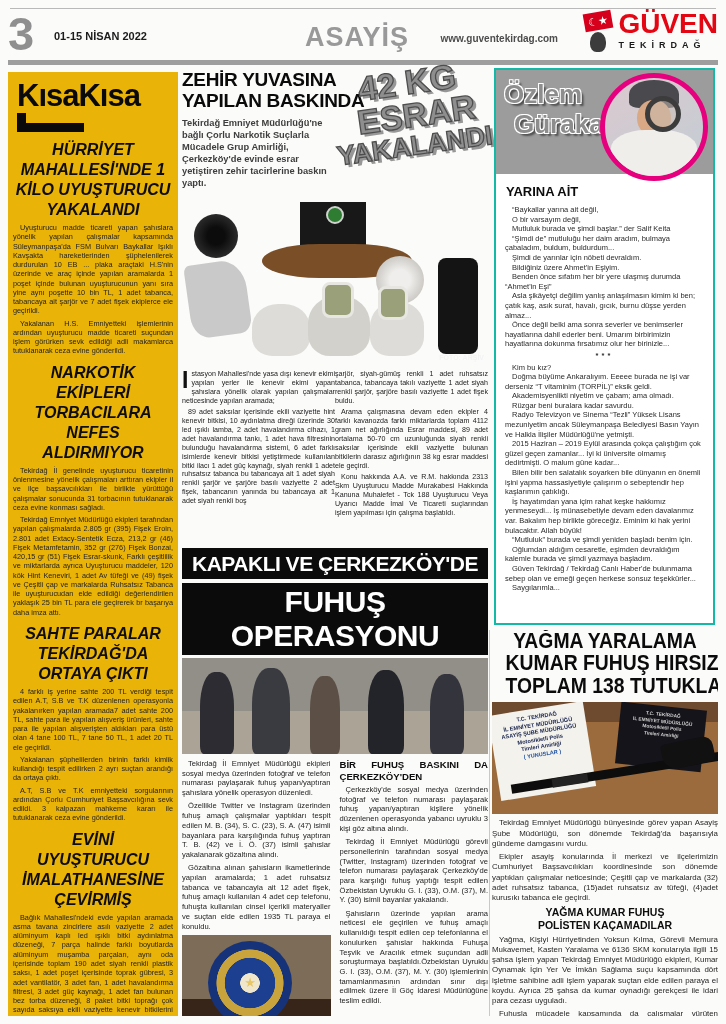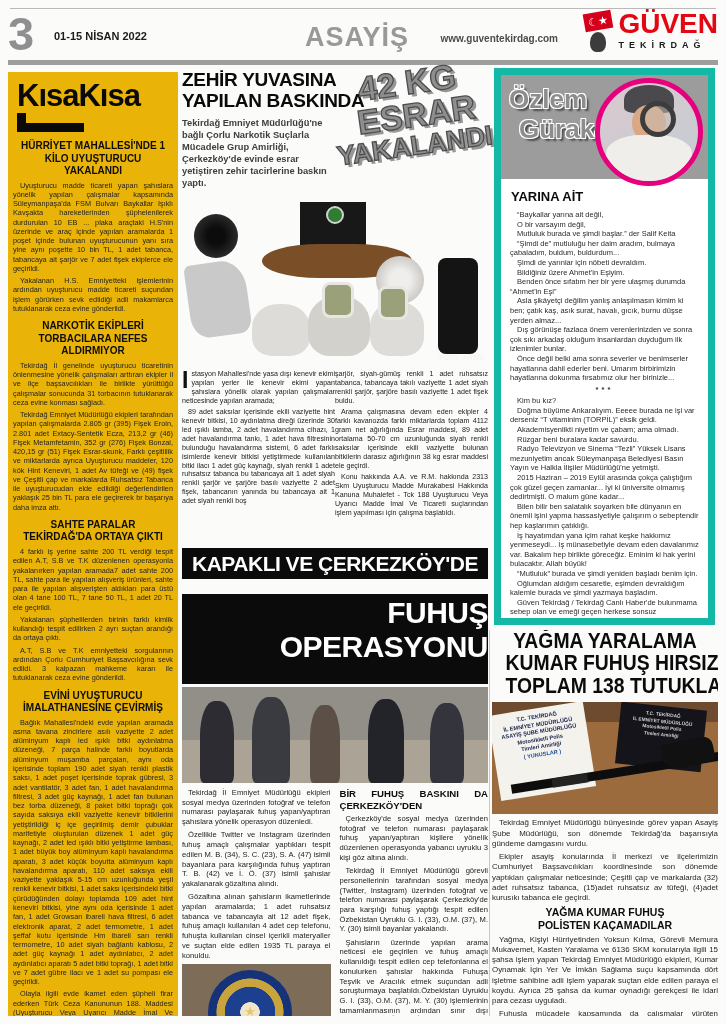--- a/index.html
+++ b/index.html
@@ -22,22 +22,22 @@
   .brand-sub{font-size:9px;font-weight:bold;color:#1a1a1a;letter-spacing:5px;margin-top:2px;}
   .head-bar{position:absolute;left:8px;right:8px;top:60px;height:5px;background:#9e9e9e;}
   .vrule{position:absolute;left:489px;top:630px;bottom:8px;width:1px;background:#c9c9c9;}
   
   .kisakisa{position:absolute;left:8px;top:72px;width:170px;height:944px;overflow:hidden;
             background:#eab308;box-sizing:border-box;padding:4px 5px;}
   .kk-logo{font-size:31px;font-weight:900;color:#0a0a0a;letter-spacing:-1px;line-height:1;
            padding:4px 0 2px 4px;}
   .kk-bracket{width:58px;height:10px;border-left:9px solid #0a0a0a;border-bottom:9px solid #0a0a0a;
               margin:0 0 8px 4px;}
-  .kk-title{font-size:10px;font-weight:900;color:#0d0d0d;text-align:center;line-height:1.25;
-            margin:7px 2px 3px;}
+  .kk-title{font-size:16px;font-weight:900;color:#0d0d0d;text-align:center;line-height:1.25;
+            margin:7px 2px 3px;font-style:italic;}
   .kk-p{font-size:7.3px;line-height:1.27;text-align:justify;color:#242424;margin:0 0 3px;
         text-indent:7px;overflow-wrap:break-word;}
   
   .zehir{position:absolute;left:182px;top:70px;width:306px;height:478px;}
   .kicker{font-size:19px;font-weight:900;color:#0a0a0a;line-height:1.08;letter-spacing:-0.3px;}
   .lead{width:158px;margin-top:6px;font-size:9.3px;font-weight:bold;color:#3e3e3e;line-height:1.3;}
   .big{position:absolute;left:146px;top:-4px;width:166px;text-align:center;transform:rotate(-8deg);
        font-weight:900;color:#8e8e8e;-webkit-text-stroke:1.3px #4d4d4d;
        text-shadow:3px 3px 0 rgba(70,70,70,.55);line-height:.98;}
   .big .l1{display:block;font-size:34px;}
@@ -62,36 +62,36 @@
   .jar{position:absolute;background:#9aa07a;border:3px solid #e8e6e0;border-radius:8px;}
   .cols{position:absolute;left:0;right:0;top:300px;bottom:0;display:flex;gap:0;overflow:hidden;}
   .col{flex:1;font-size:7.1px;line-height:1.25;text-align:justify;color:#222;overflow-wrap:break-word;}
   .col p{margin:0 0 3px;text-indent:6px;}
   .col p.first{text-indent:0;}
   .dropcap::first-letter{float:left;font-size:23px;font-weight:900;line-height:.82;padding:1px 3px 0 0;color:#111;}
   
   .fuhus{position:absolute;left:182px;top:548px;width:306px;height:468px;overflow:hidden;}
   .bar{background:#0b0b0b;color:#fff;text-align:center;font-weight:900;}
   .bar1{font-size:21px;padding:4px 0 3px;letter-spacing:-0.5px;}
-  .bar2{font-size:30px;padding:2px 0 20px;margin-top:15px;letter-spacing:-0.5px;text-align:right;}
+  .bar2{font-size:30px;padding:2px 0 2px;margin-top:4px;letter-spacing:-0.5px;}
   .op-photo{position:relative;height:96px;margin-top:3px;overflow:hidden;
             background:linear-gradient(#928e88 0 55%,#aba396 55% 100%);}
   .fig{position:absolute;border-radius:42% 42% 10% 10%;}
   .cols2{display:flex;gap:9px;margin-top:5px;}
   .col2{flex:1;font-size:7.6px;line-height:1.28;text-align:justify;color:#222;overflow-wrap:break-word;}
   .col2 p{margin:0 0 3.5px;text-indent:6px;}
   .subhead2{font-size:9.6px;font-weight:900;color:#0d0d0d;line-height:1.2;margin:0 0 3px;}
   .emblem-photo{position:relative;height:104px;margin-top:4px;overflow:hidden;
                 background:linear-gradient(#7d6c58 0 62%,#38251a 62% 100%);}
   .emblem{position:absolute;left:26px;top:6px;width:84px;height:84px;border-radius:50%;
           background:radial-gradient(circle,#efe6cc 0 16%,#1d3f8f 17% 42%,#c9a33c 43% 56%,#16337a 57% 100%);
           display:flex;align-items:center;justify-content:center;color:#e7c667;font-size:13px;}
   
   .ozlem{position:absolute;left:494px;top:68px;width:221px;height:557px;box-sizing:border-box;
-         border:7px solid #14b8a6;background:#fff;overflow:hidden;}
+         border:2px solid #14b8a6;background:#fff;overflow:hidden;}
   .oz-head{position:relative;height:104px;background:#9c9c9c;}
   .oz-name{position:absolute;left:8px;top:10px;font-size:26px;font-weight:900;color:#8d8d8d;line-height:1.15;
            text-shadow:-1px -1px 0 #fff,1px -1px 0 #fff,-1px 1px 0 #fff,1px 1px 0 #fff,3px 3px 2px rgba(0,0,0,.5);}
   .oz-name .ln2{margin-left:10px;display:block;}
   .oz-photo{position:absolute;right:5px;top:3px;width:98px;height:98px;border-radius:50%;
             border:5px solid #e6007e;overflow:hidden;z-index:2;
             background:linear-gradient(150deg,#dcc9ce 0%,#c9ccd3 70%);}
   .beanie{position:absolute;left:24px;top:2px;width:50px;height:28px;background:#4a4a4e;border-radius:50% 50% 20% 20%;}
   .face{position:absolute;left:32px;top:22px;width:34px;height:36px;background:#d9a986;border-radius:48%;}
   .jacket{position:absolute;left:6px;top:52px;width:86px;height:46px;background:#f0eeeb;border-radius:40% 40% 0 0;}
@@ -267,21 +267,20 @@
     <div class="oz-title">YARINA AİT</div>
     <div class="oz-body">
       <p>“Baykallar yarına ait değil,</p>
       <p>O bir varsayım değil,</p>
       <p>Mutluluk burada ve şimdi başlar.” der Salif Keita</p>
       <p>“Şimdi de” mutluluğu her daim aradım, bulmaya çabaladım, buldum, buldurdum...</p>
       <p>Şimdi de yarınlar için nöbeti devraldım.</p>
       <p>Bildiğiniz üzere Ahmet'in Eşiyim.</p>
       <p>Benden önce sıfatım her bir yere ulaşmış durumda “Ahmet'in Eşi”</p>
       <p>Asla şikâyetçi değilim yanlış anlaşılmasın kimim ki ben; çatık kaş, asık surat, havalı, gıcık, burnu düşse yerden almaz...</p>
-      <p>Dış görünüşe fazlaca önem verenlerinizden ve sonra çok sıkı arkadaş olduğum insanlardan duyduğum ilk izlenimler bunlar.</p>
       <p>Önce değil belki ama sonra severler ve benimserler hayatlarına dahil ederler beni. Umarım birbirimizin hayatlarına dokunma fırsatımız olur her birinizle...</p>
       <p class="sep">***</p>
       <p>Kim bu kız?</p>
       <p>Doğma büyüme Ankaralıyım. Eeeee burada ne işi var derseniz “T vitaminim (TORPİL)” eksik geldi.</p>
       <p>Akademisyenlikti niyetim ve çabam; ama olmadı.</p>
       <p>Rüzgar beni buralara kadar savurdu.</p>
       <p>Radyo Televizyon ve Sinema “Tezli” Yüksek Lisans mezuniyetim ancak Süleymanpaşa Belediyesi Basın Yayın ve Halkla İlişiler Müdürlüğü'ne yetmişti.</p>
       <p>2015 Haziran – 2019 Eylül arasında çokça çalıştığım çok güzel geçen zamanlar... İyi ki üniversite olmamış dedirtmişti. O malum güne kadar...</p>
       <p>Bilen bilir ben salatalık soyarken bile dünyanın en önemli işini yapma hassasiyetiyle çalışırım o sebeptendir hep kaşlarımın çatıklığı.</p>
       <p>İş hayatımdan yana içim rahat keşke hakkımız yenmeseydi... İş münasebetiyle devam eden davalarımız var. Bakalım hep birlikte göreceğiz. Eminim ki hak yerini bulacaktır. Allah büyük!</p>

